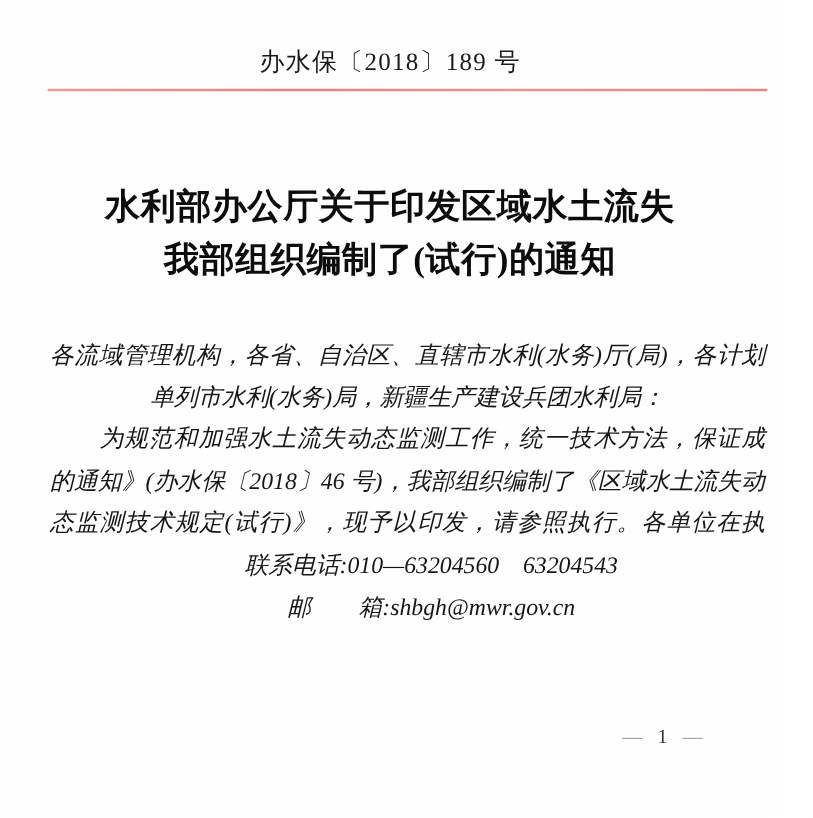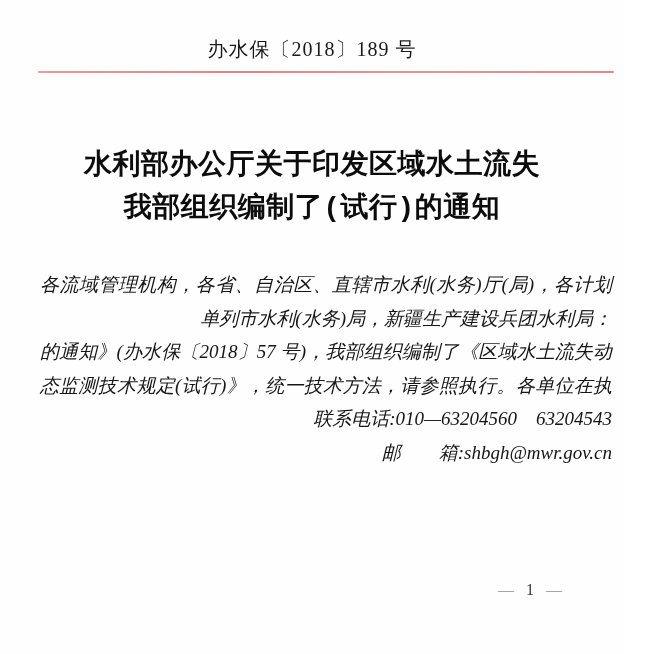--- a/index.html
+++ b/index.html
@@ -45,35 +45,34 @@
     text-align: center;
     font-size: 28px;
     font-weight: 700;
     line-height: 43px;
     letter-spacing: 0.5px;
     color: #0c0c0c;
   }
   .title .title-line {
     display: block;
     white-space: pre;
-    font-family: Liberation Mono, monospace;
   }
   .body-block {
     position: absolute;
     top: 268px;
     left: 40px;
     width: 572px;
     font-size: 19px;
     line-height: 33.6px;
     color: #161616;
     font-style: italic;
   }
   .bline {
     min-height: 33.6px;
-    text-align: right;
+    text-align: center;
   }
   .bline.j {
     text-align: justify;
     text-align-last: justify;
   }
   .footer {
     position: absolute;
     top: 581px;
     right: 62px;
     display: flex;
@@ -99,22 +98,23 @@
   <div class="red-divider"></div>
 
   <h1 class="title">
     <span class="title-line">水利部办公厅关于印发区域水土流失</span>
     <span class="title-line">我部组织编制了(试行)的通知</span>
   </h1>
 
   <main class="body-block">
     <div class="bline j">各流域管理机构，各省、自治区、直辖市水利(水务)厅(局)，各计划</div>
     <div class="bline">单列市水利(水务)局，新疆生产建设兵团水利局：</div>
-    <div class="bline j">的通知》(办水保〔2018〕57 号)，我部组织编制了《区域水土流失动</div>
-    <div class="bline j">态监测技术规定(试行)》，统一技术方法，请参照执行。各单位在执</div>
+    <div class="bline j">　　为规范和加强水土流失动态监测工作，统一技术方法，保证成</div>
+    <div class="bline j">的通知》(办水保〔2018〕46 号)，我部组织编制了《区域水土流失动</div>
+    <div class="bline j">态监测技术规定(试行)》，现予以印发，请参照执行。各单位在执</div>
     <div class="bline">　　联系电话:010—63204560　63204543</div>
     <div class="bline">　　邮　　箱:shbgh@mwr.gov.cn</div>
   </main>
 
   <footer class="footer">
     <span class="dash">—</span>
     <span class="pgnum">1</span>
     <span class="dash">—</span>
   </footer>
 

